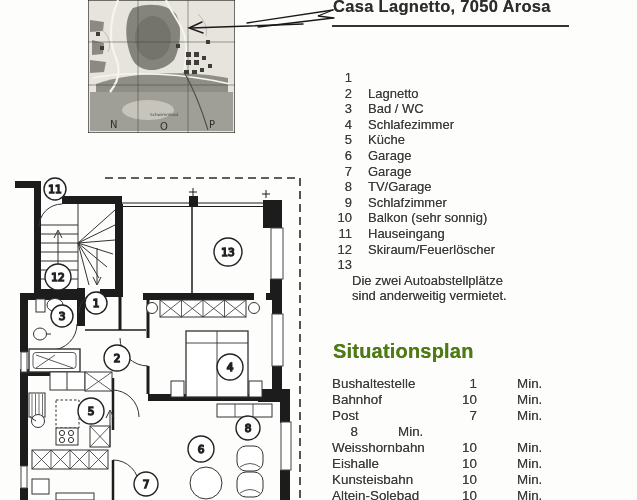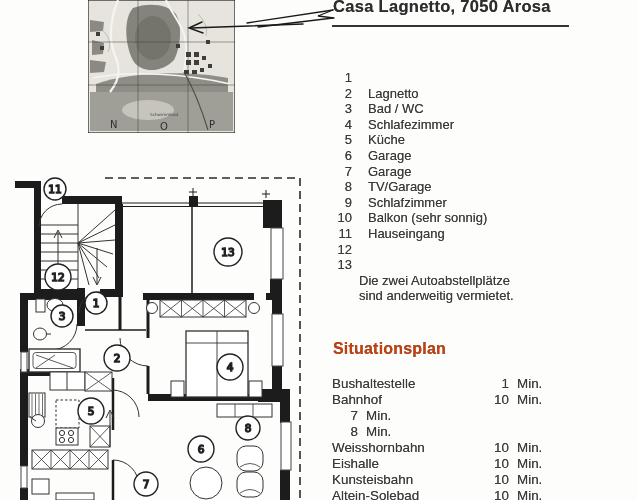--- a/index.html
+++ b/index.html
@@ -11,28 +11,28 @@
   }
   .scan-text{text-shadow:0 0 .4px #6a6a6a;}
   
   .title{position:absolute;left:333px;top:-3px;font-size:16.5px;font-weight:bold;
          letter-spacing:.3px;color:#2e2e2e;white-space:nowrap;}
   .rule{position:absolute;left:332px;top:25px;width:237px;height:2.2px;background:#343434;}
   .legend{position:absolute;left:332px;top:70px;font-size:13px;line-height:15.6px;color:#3a3a3a;}
   .legend-row{display:flex;}
   .legend-num{width:20px;text-align:right;flex:none;}
   .legend-lbl{margin-left:16px;white-space:nowrap;}
-  .legend-note{margin-left:27px;white-space:nowrap;}
-  .situ-heading{position:absolute;left:333px;top:340px;font-size:16px;font-weight:bold;
-                letter-spacing:.2px;color:#c2410c;}
+  .legend-note{margin-left:20px;white-space:nowrap;}
+  .situ-heading{position:absolute;left:333px;top:340px;font-size:20px;font-weight:bold;
+                letter-spacing:.2px;color:#4d7c0f;}
   .situ{position:absolute;left:332px;top:376px;width:215px;font-size:13.4px;line-height:16px;color:#3a3a3a;}
   .situ-row{display:flex;}
   .situ-place{flex:1;white-space:nowrap;}
   .situ-mins{width:26px;text-align:right;flex:none;}
-  .situ-unit{width:30px;margin-left:8px;flex:none;}
+  .situ-unit{width:30px;margin-left:40px;flex:none;}
   
   .map-svg{position:absolute;left:88px;top:0;}
   .arrow-svg{position:absolute;left:185px;top:4px;}
   .plan-svg{position:absolute;left:10px;top:168px;}
   svg text.roomnum{font-family:"DejaVu Sans",sans-serif;font-size:10.5px;fill:#1a1a1a;}
   svg text.gridletter{font-family:"DejaVu Sans",sans-serif;font-size:10px;fill:#2e2e2c;}
   svg text.tinylabel{font-family:"DejaVu Sans",sans-serif;font-size:4.2px;fill:#4a4a46;}
 </style>
 </head>
 <body>
@@ -131,20 +131,21 @@
     <div class="legend-row">
       <span class="legend-num">10</span>
       <span class="legend-lbl">Balkon (sehr sonnig)</span>
     </div>
     <div class="legend-row">
       <span class="legend-num">11</span>
       <span class="legend-lbl">Hauseingang</span>
     </div>
     <div class="legend-row">
       <span class="legend-num">12</span>
+      <span class="legend-lbl">Skiraum/Feuerlöscher</span>
     </div>
     <div class="legend-row">
       <span class="legend-num">13</span>
     </div>
     <div class="legend-note">Die zwei Autoabstellplätze</div>
     <div class="legend-note">sind anderweitig vermietet.</div>
   </div>
 
 <div class="situ-heading scan-text">Situationsplan</div>
 <div class="situ scan-text">
@@ -152,20 +153,21 @@
       <span class="situ-place">Bushaltestelle</span>
       <span class="situ-mins">1</span>
       <span class="situ-unit">Min.</span>
     </div>
     <div class="situ-row">
       <span class="situ-place">Bahnhof</span>
       <span class="situ-mins">10</span>
       <span class="situ-unit">Min.</span>
     </div>
     <div class="situ-row">
+      <span class="situ-place">Post</span>
       <span class="situ-mins">7</span>
       <span class="situ-unit">Min.</span>
     </div>
     <div class="situ-row">
       <span class="situ-mins">8</span>
       <span class="situ-unit">Min.</span>
     </div>
     <div class="situ-row">
       <span class="situ-place">Weisshornbahn</span>
       <span class="situ-mins">10</span>

